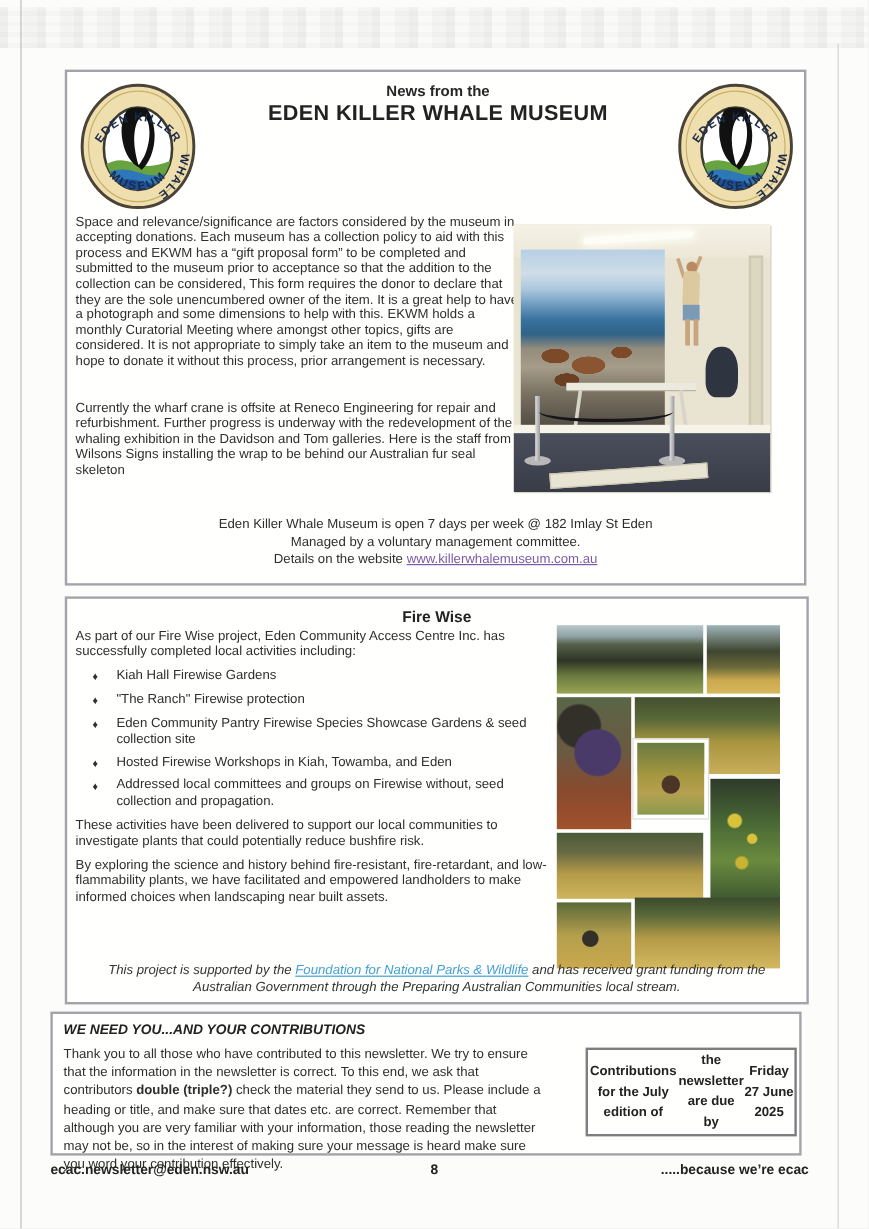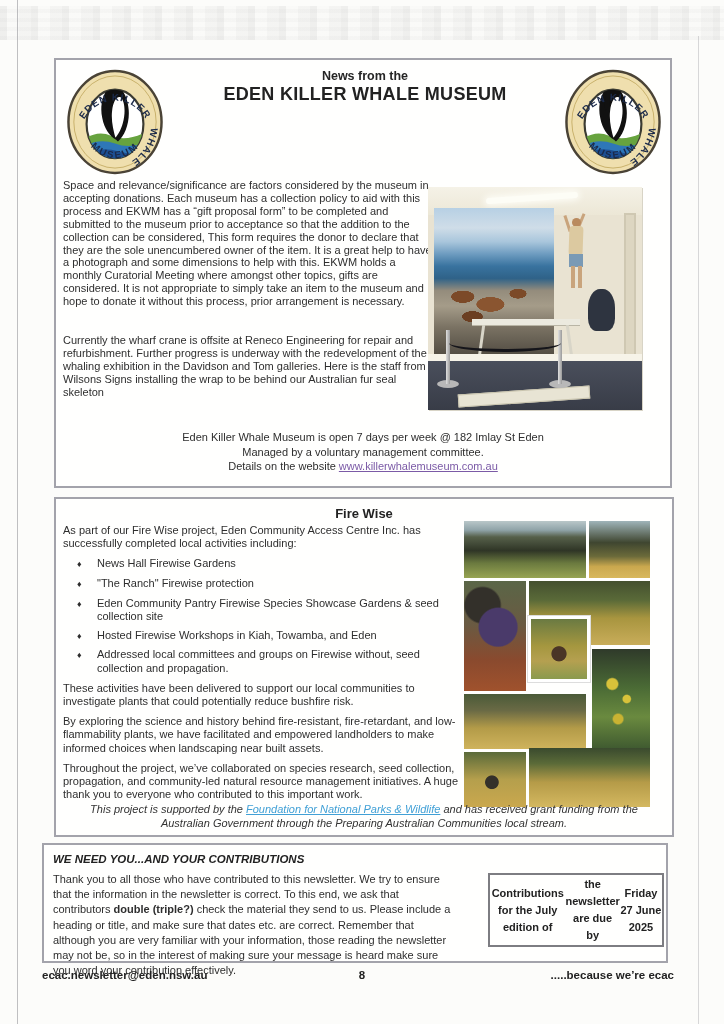--- a/index.html
+++ b/index.html
@@ -232,42 +232,41 @@
   </div>
 
   <div class="panel" id="box-firewise">
     <div class="fw-title">Fire Wise</div>
 
     <div class="fw-text">
       <p>As part of our Fire Wise project, Eden Community Access Centre Inc. has successfully completed local activities including:</p>
       <ul class="fw-bullets">
         <li>
             <span class="blt">♦</span>
-            <span class="blt-txt">News Hall Firewise Gardens</span>
+            <span class="blt-txt">Kiah Hall Firewise Gardens</span>
           </li>
         <li>
             <span class="blt">♦</span>
             <span class="blt-txt">"The Ranch" Firewise protection</span>
           </li>
         <li>
             <span class="blt">♦</span>
             <span class="blt-txt">Eden Community Pantry Firewise Species Showcase Gardens &amp; seed collection site</span>
           </li>
         <li>
             <span class="blt">♦</span>
             <span class="blt-txt">Hosted Firewise Workshops in Kiah, Towamba, and Eden</span>
           </li>
         <li>
             <span class="blt">♦</span>
             <span class="blt-txt">Addressed local committees and groups on Firewise without, seed collection and propagation.</span>
           </li>
       </ul>
       <p>These activities have been delivered to  support our local communities to investigate plants that could potentially reduce bushfire risk.</p>
       <p>By exploring the science and history behind fire-resistant, fire-retardant, and low-flammability plants, we have facilitated and empowered landholders to make informed choices when landscaping near built assets.</p>
-      <p>Throughout the project, we’ve collaborated on species research, seed collection, propagation, and community-led natural resource management initiatives. A huge thank you to everyone who contributed to this important work.</p>
     </div>
 
     <div class="collage">
       <div class="c1"></div>
       <div class="c2"></div>
       <div class="c3"></div>
       <div class="c4"></div>
       <div class="c5"></div>
       <div class="c6"></div>
       <div class="c7"></div>

